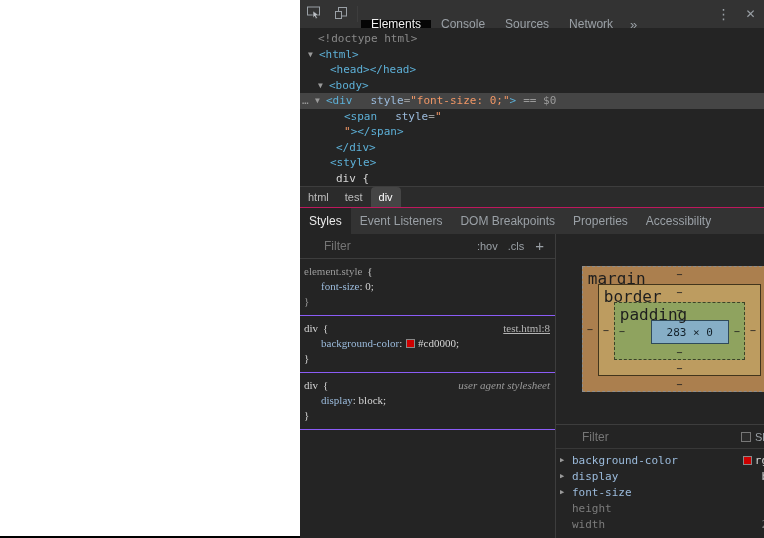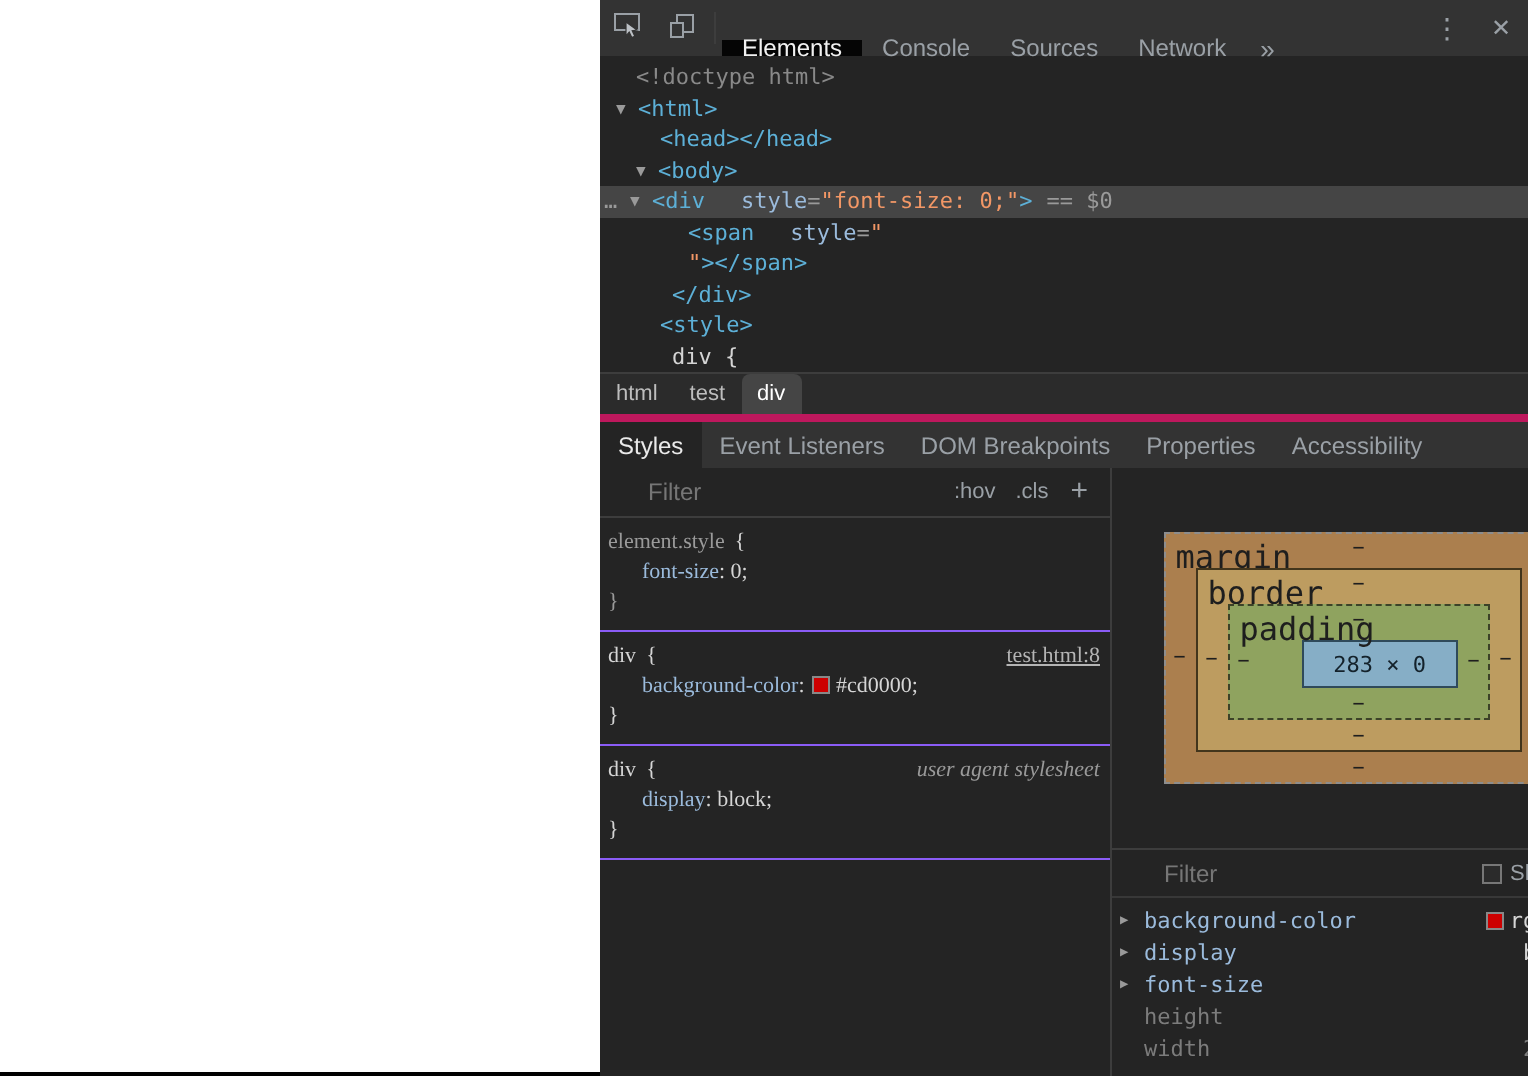--- a/index.html
+++ b/index.html
@@ -39,21 +39,21 @@
   .csstext { color: #d5d5d5; }
   .gutter { display: inline-block; width: 13px; color: #9a9a9a; letter-spacing: -1px; }
 
   
   .crumbs { height: 21px; background: #2b2b2b; border-top: 1px solid #3d3d3d;
             display: flex; align-items: stretch; font-size: 11px; color: #bdbdbd; }
   .crumb { padding: 0 8px; display: flex; align-items: center; cursor: pointer; }
   .crumb.active { background: #454545; color: #ffffff; border-radius: 4px 4px 0 0; }
 
   
-  .panel-tabs { height: 27px; background: #333333; border-top: 4px solid #be185d;
+  .panel-tabs { height: 27px; background: #333333; border-top: 1px solid #be185d;
                 display: flex; align-items: stretch; font-size: 12px; color: #9aa0a6; }
   .ptab { padding: 0 9px; display: flex; align-items: center; cursor: pointer; white-space: nowrap; }
   .ptab.active { background: #242424; color: #eaeaea; }
 
   
   .split { display: flex; height: 304px; }
 
   .styles-pane { width: 256px; border-right: 1px solid #3d3d3d; display: flex; flex-direction: column; }
   .filter-row { height: 25px; border-bottom: 1px solid #3d3d3d; display: flex;
                 align-items: center; padding: 0 4px; flex: none; }

